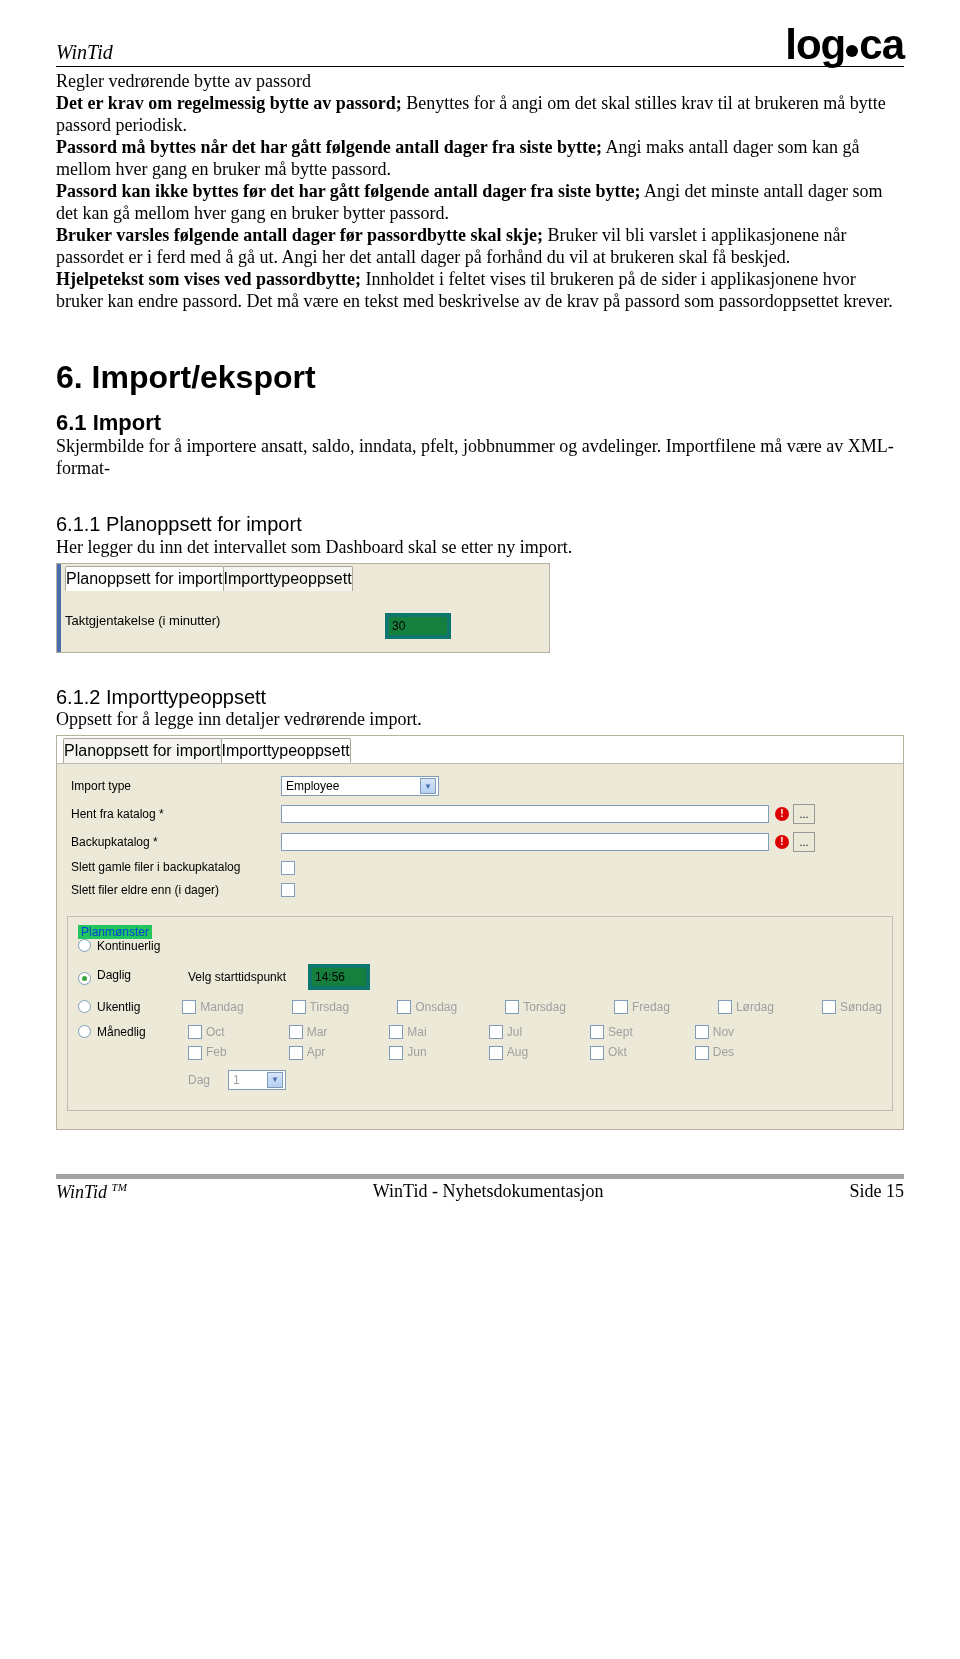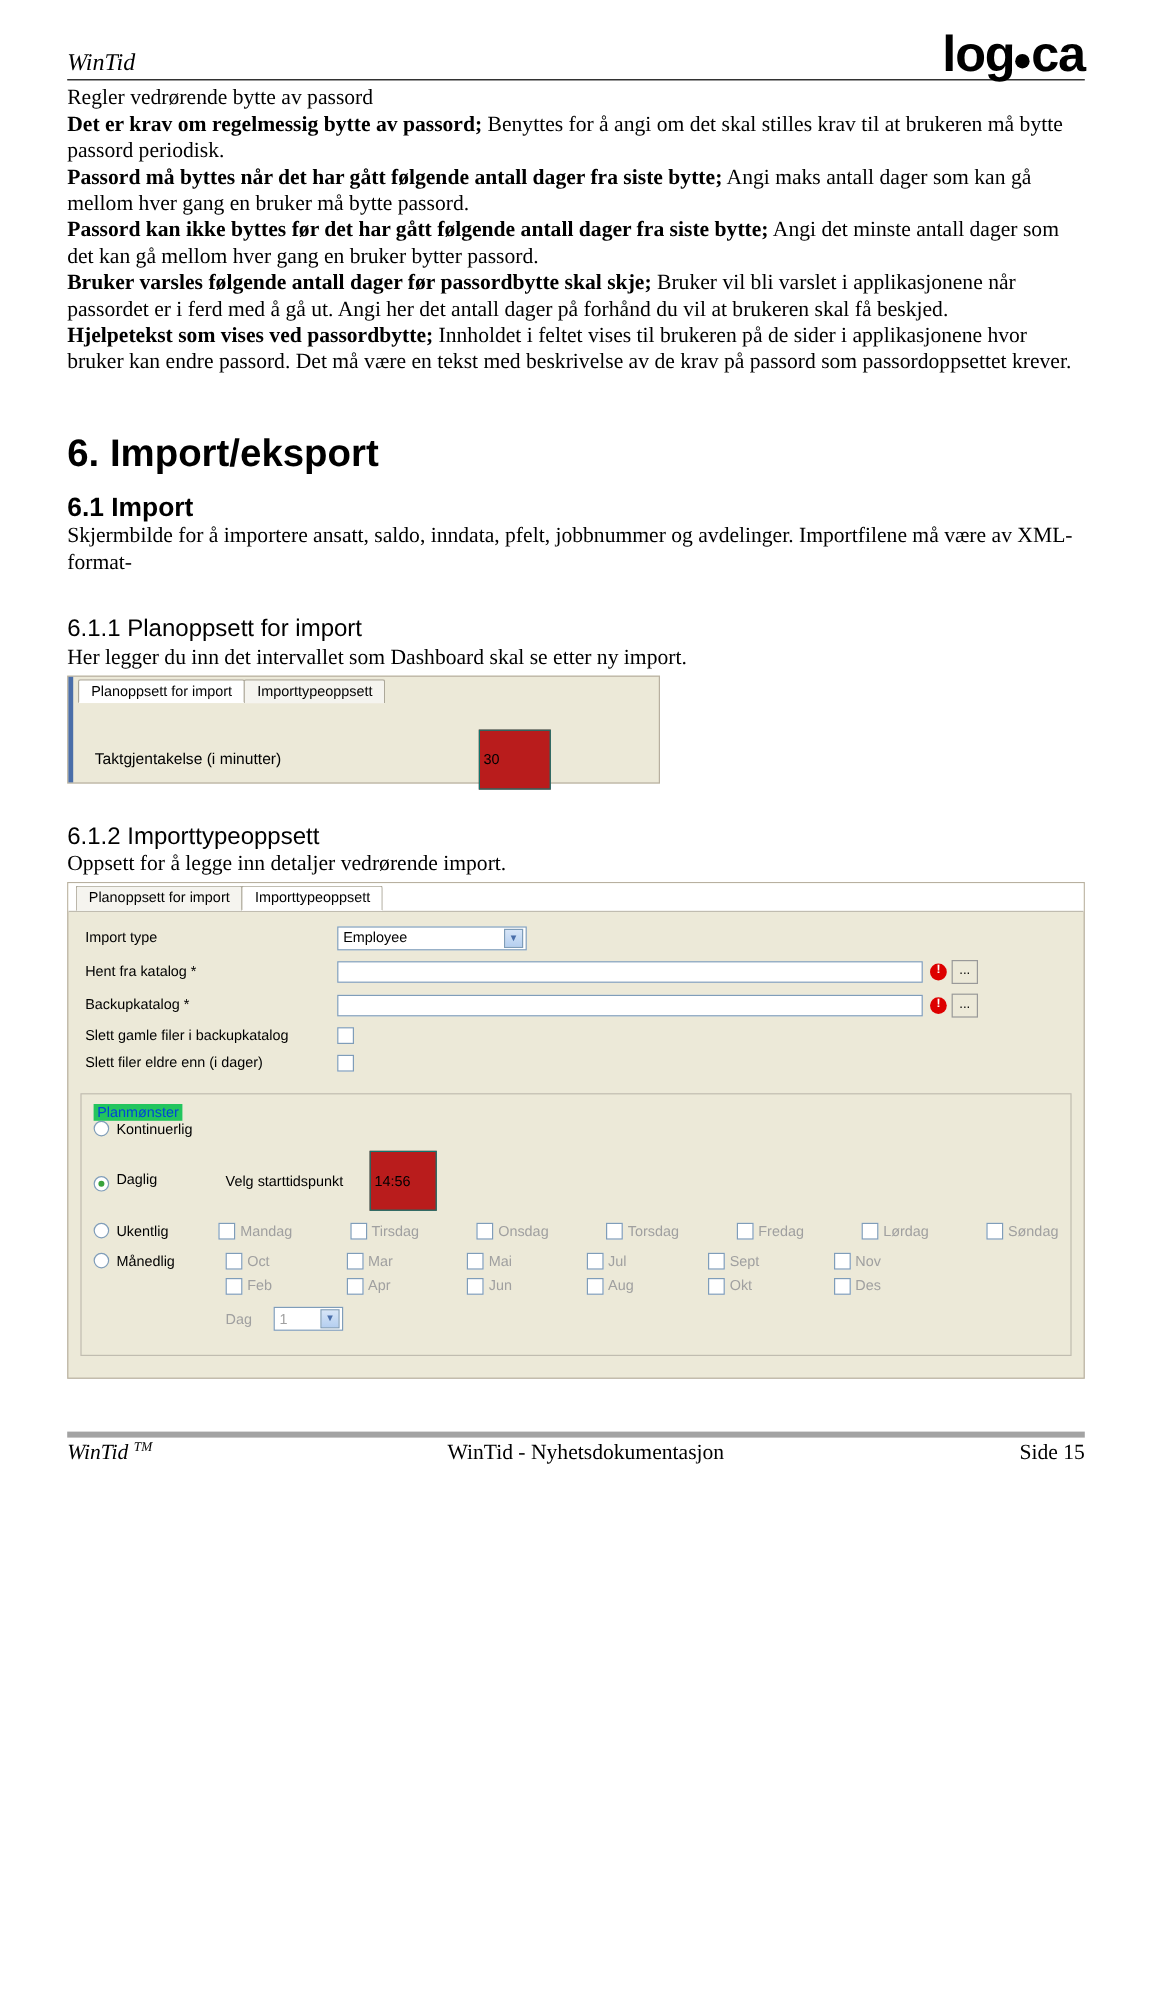--- a/index.html
+++ b/index.html
@@ -12,25 +12,25 @@
   p{margin:0}
   .h2{font-family:Arial,sans-serif;font-size:32px;font-weight:bold;margin-top:46px;margin-bottom:2px}
   .h3{font-family:Arial,sans-serif;font-size:22px;font-weight:bold;margin-top:12px;margin-bottom:0}
   .h4{font-family:Arial,sans-serif;font-size:20px;margin-top:32px;margin-bottom:0}
   .body{line-height:1.22}
   .b{font-weight:bold}
   .img1,.img2{margin-top:4px;background:#ece9d8;border:1px solid #b8b0a0;font-family:Tahoma,Arial,sans-serif;font-size:12px}
   .img1{width:492px;height:88px;position:relative}
   .bluebar{position:absolute;left:0;top:0;bottom:0;width:4px;background:#4a6ea9}
   .tabs{display:flex;padding-left:8px;padding-top:2px}
-  .tab{background:#f5f4ef;border:1px solid #aca899;border-bottom:none;padding:2px 10px;border-radius:2px 2px 0 0;margin-right:-1px;font-size:12px}
+  .tab{background:#f5f4ef;border:1px solid #aca899;border-bottom:none;padding:2px 0;border-radius:2px 2px 0 0;margin-right:-1px;font-size:16px}
   .tab.active{background:#fff;border-bottom:1px solid #fff}
-  .row{display:flex;align-items:center;margin-top:22px;margin-left:22px}
+  .row{display:flex;align-items:flex-start;margin-top:22px;margin-left:8px}
   .row label{width:320px;font-size:13px}
-  .tinput{border:1px solid #0f766e;background:#b91c1c;padding:16px 3px;font-size:12px;height:16px;width:52px}
+  .tinput{border:4px solid #0f766e;background:#15803d;padding:1px 3px;font-size:12px;height:16px;width:52px}
   .img2{width:846px;padding-bottom:12px}
   .tabs2{display:flex;padding-left:6px;padding-top:2px;background:#fff;border-bottom:1px solid #c0bcb0}
   .form{padding:12px 14px 4px}
   .frow{display:flex;align-items:center;margin-bottom:8px;font-size:12px}
   .flabel{width:210px}
   .select{border:1px solid #7f9db9;background:#fff;width:150px;height:18px;display:flex;align-items:center;justify-content:space-between;padding:0 2px 0 4px;font-size:12px}
   .dd{width:14px;height:14px;background:linear-gradient(#d7e5f7,#b5cff0);border:1px solid #7f9db9;display:flex;align-items:center;justify-content:center;font-size:8px;color:#4a6ea9}
   .wideinput{border:1px solid #7f9db9;background:#fff;height:16px;width:480px;padding:0 3px}
   .warn{width:14px;height:14px;border-radius:50%;background:#d00;color:#fff;display:flex;align-items:center;justify-content:center;font-size:10px;font-weight:bold;margin-left:6px}
   .browse{width:20px;height:18px;border:1px solid #999;background:#ece9d8;margin-left:4px;display:flex;align-items:center;justify-content:center;font-size:11px}

